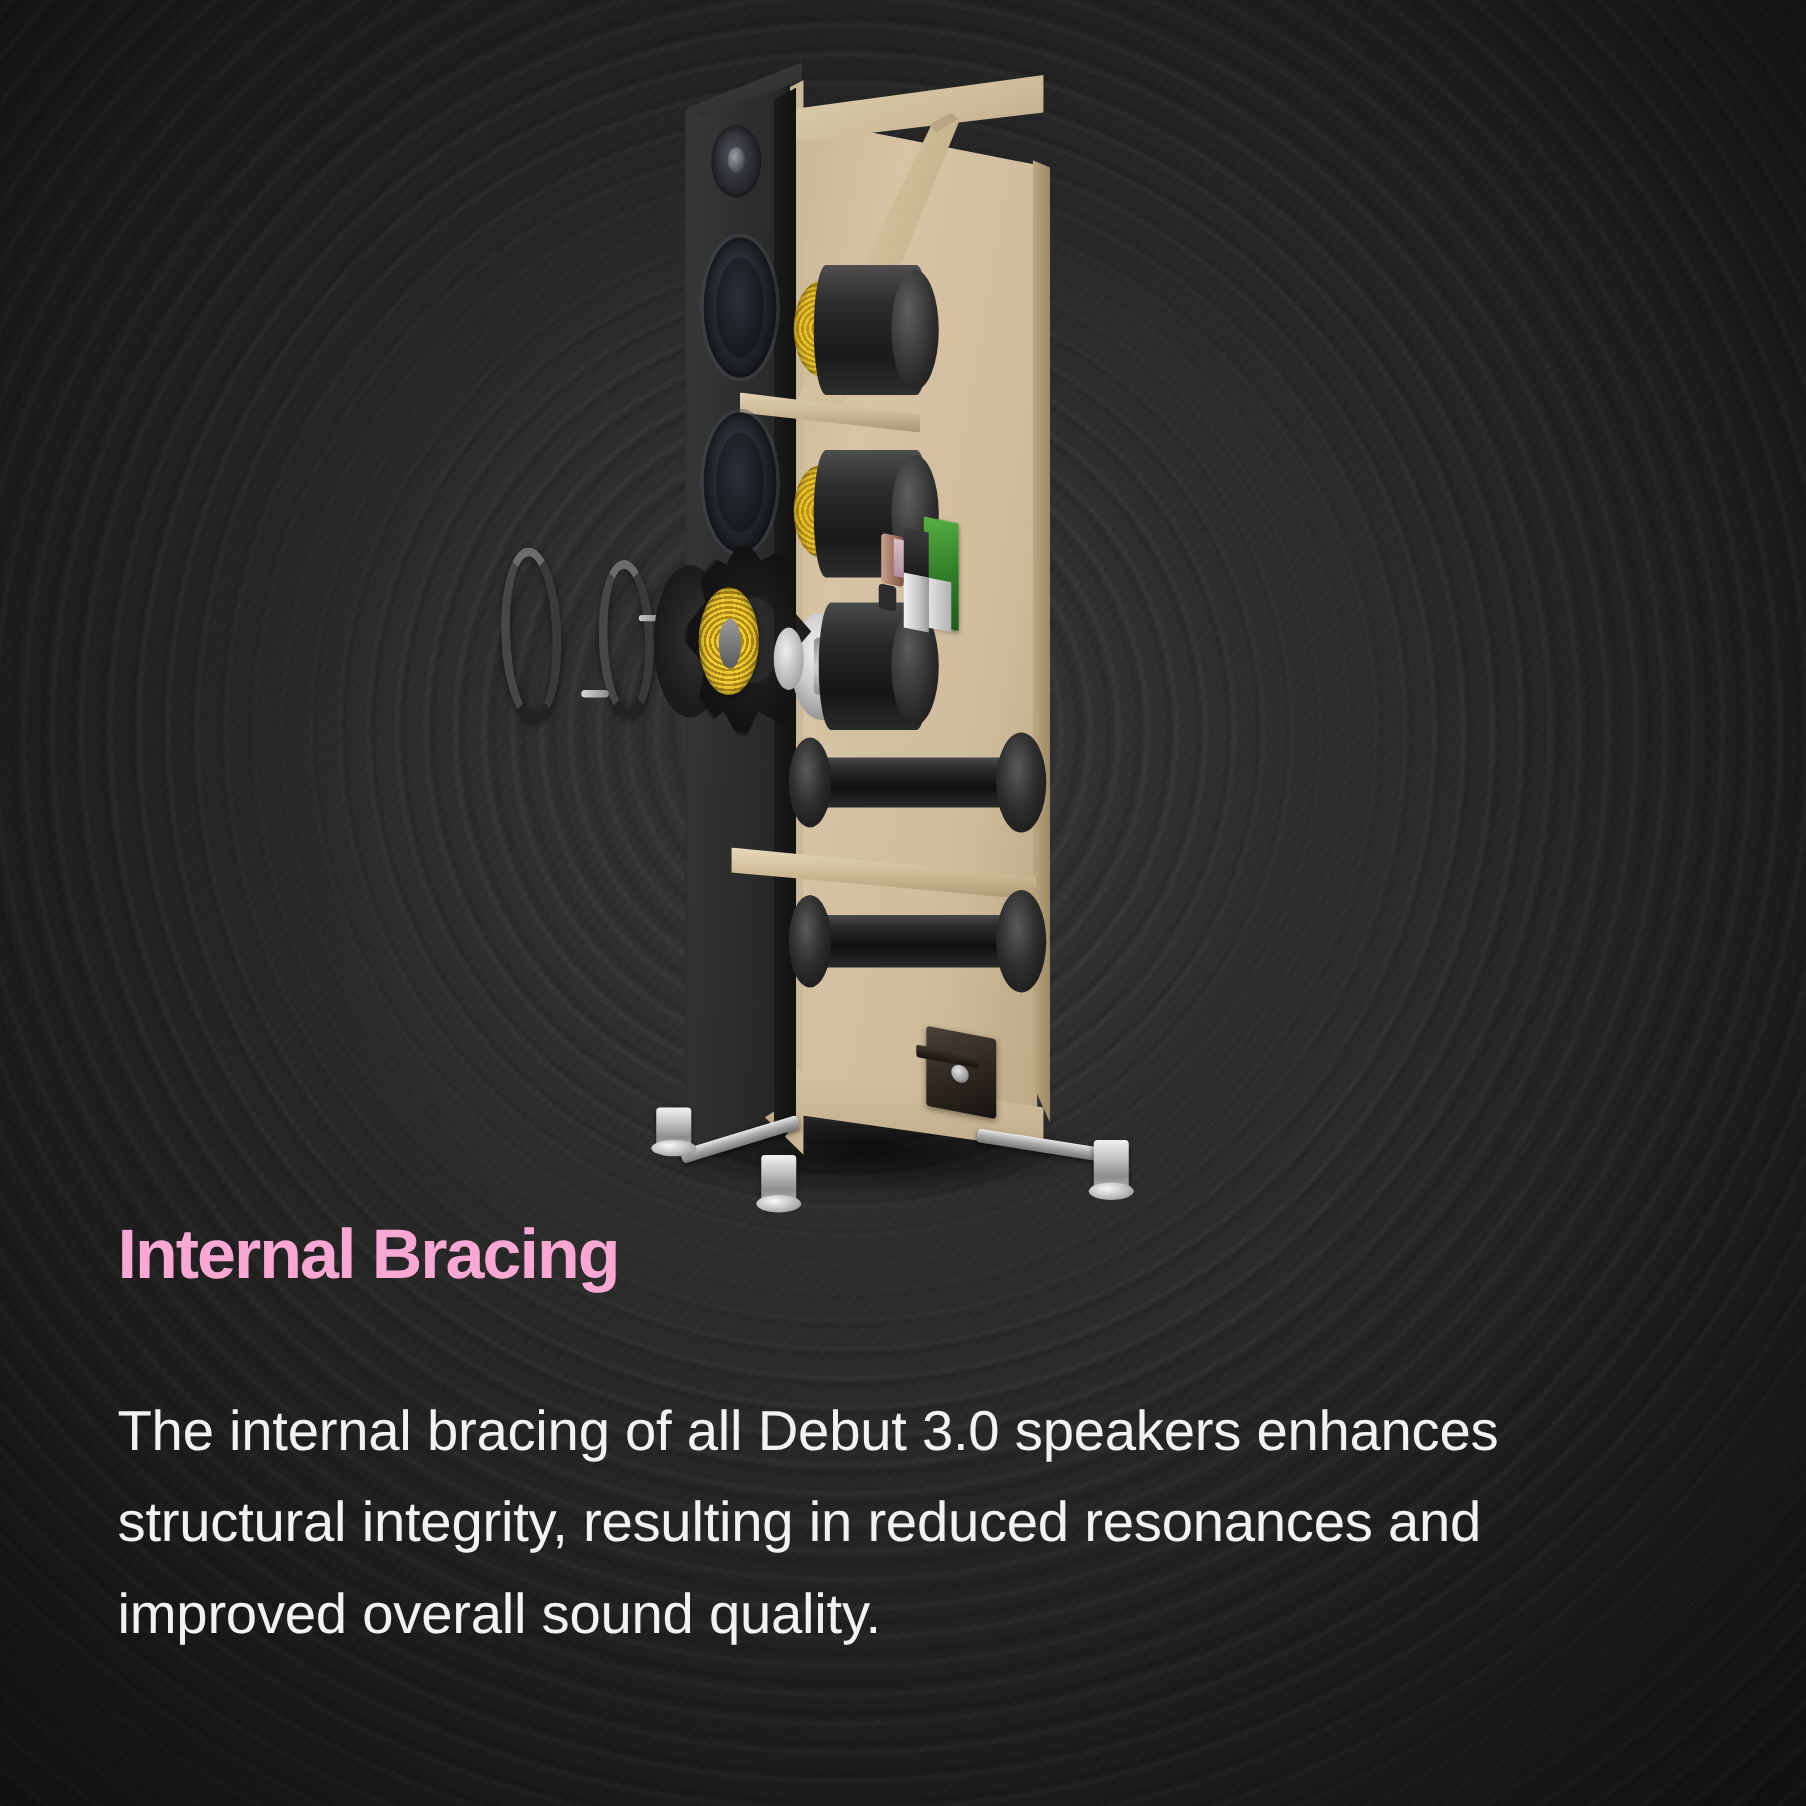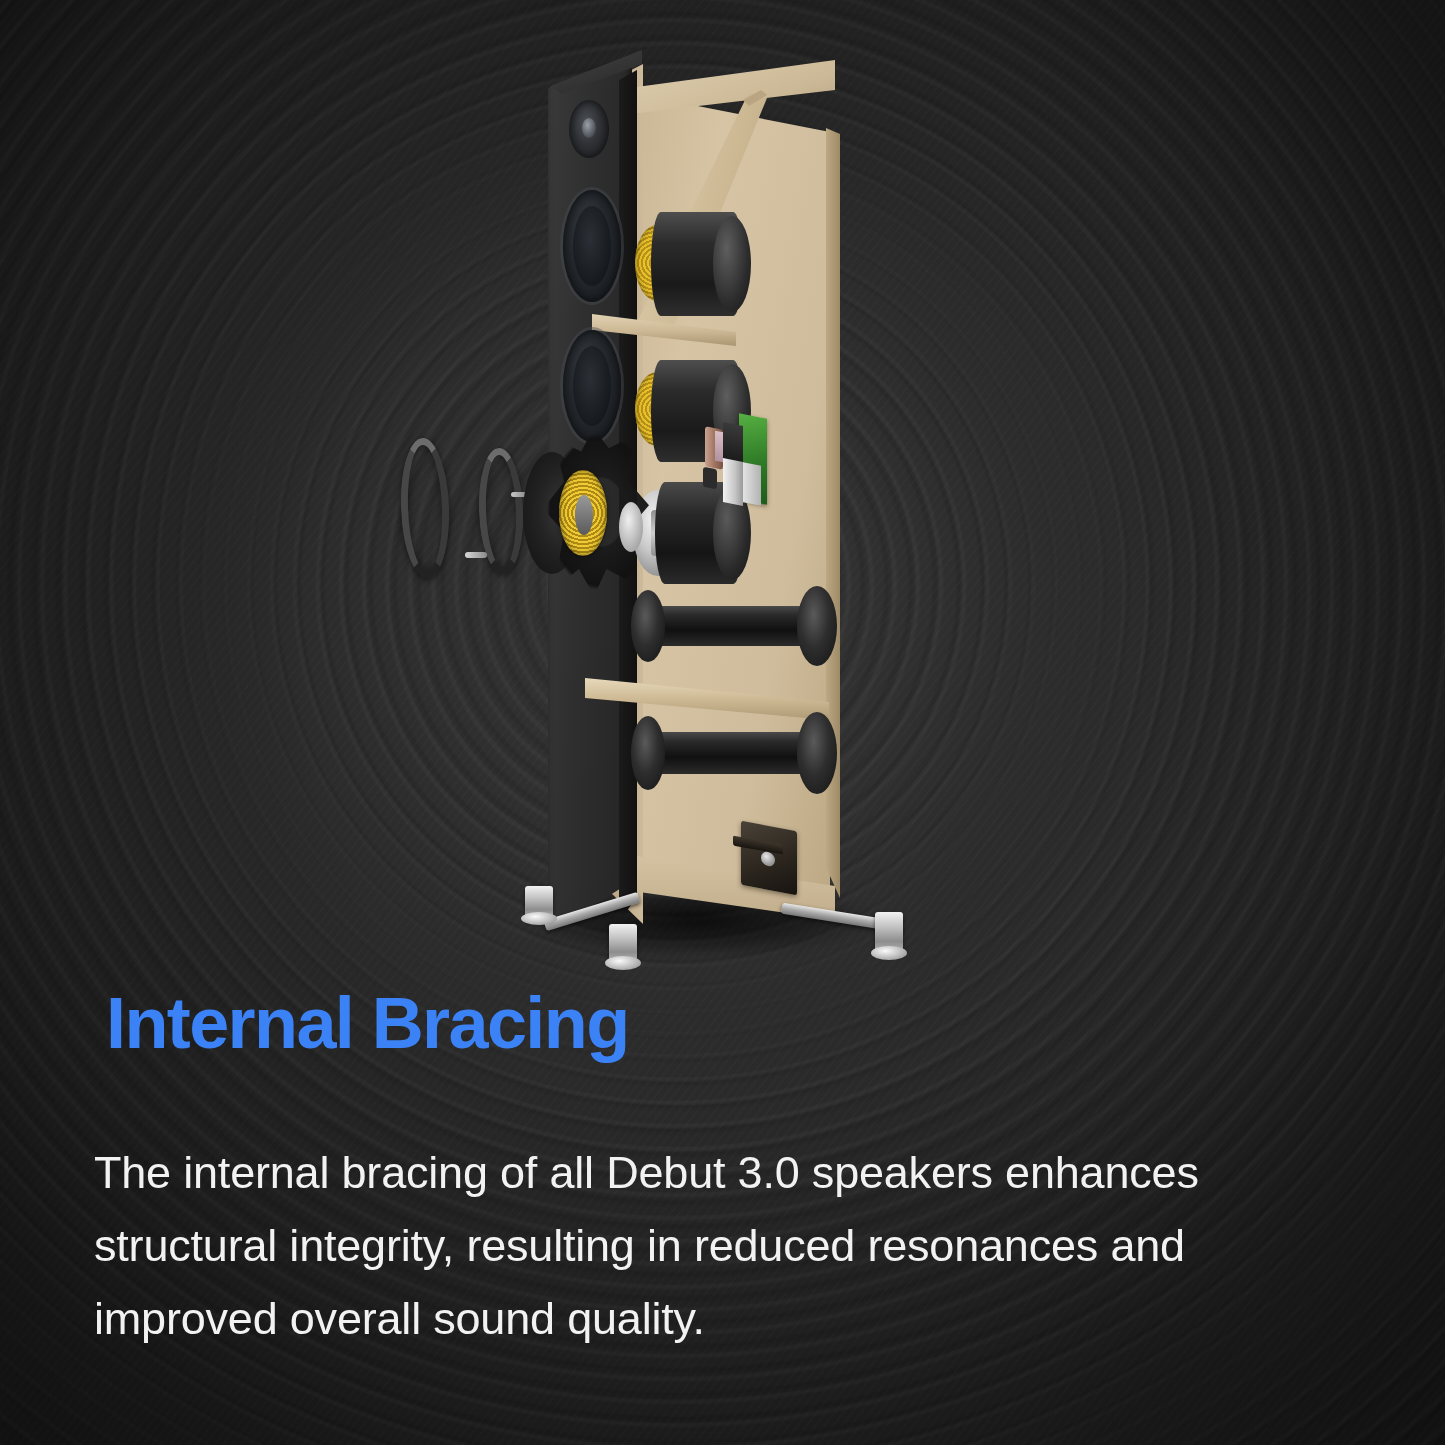--- a/index.html
+++ b/index.html
@@ -353,25 +353,25 @@
   }
   .spd1{left:138px;top:872px;width:36px;height:13px;}
   .spd2{left:222px;top:916px;width:36px;height:14px;}
   .spd3{left:488px;top:906px;width:36px;height:14px;}
 
   
   #copy{
     position:absolute;left:94px;top:975px;width:1200px;
   }
   #heading{
-    margin:12px;
-    font-size:72px;
+    margin:0;
+    font-size:56px;
     line-height:1.0;
     font-weight:700;
-    color:#3b82f6;
+    color:#f9a8d4;
     letter-spacing:-1.6px;
   }
   #body{
     margin:78px 0 0 0;
     font-size:45px;
     line-height:1.62;
     font-weight:400;
     color:#f2f2f2;
     letter-spacing:-0.2px;
     max-width:1175px;

